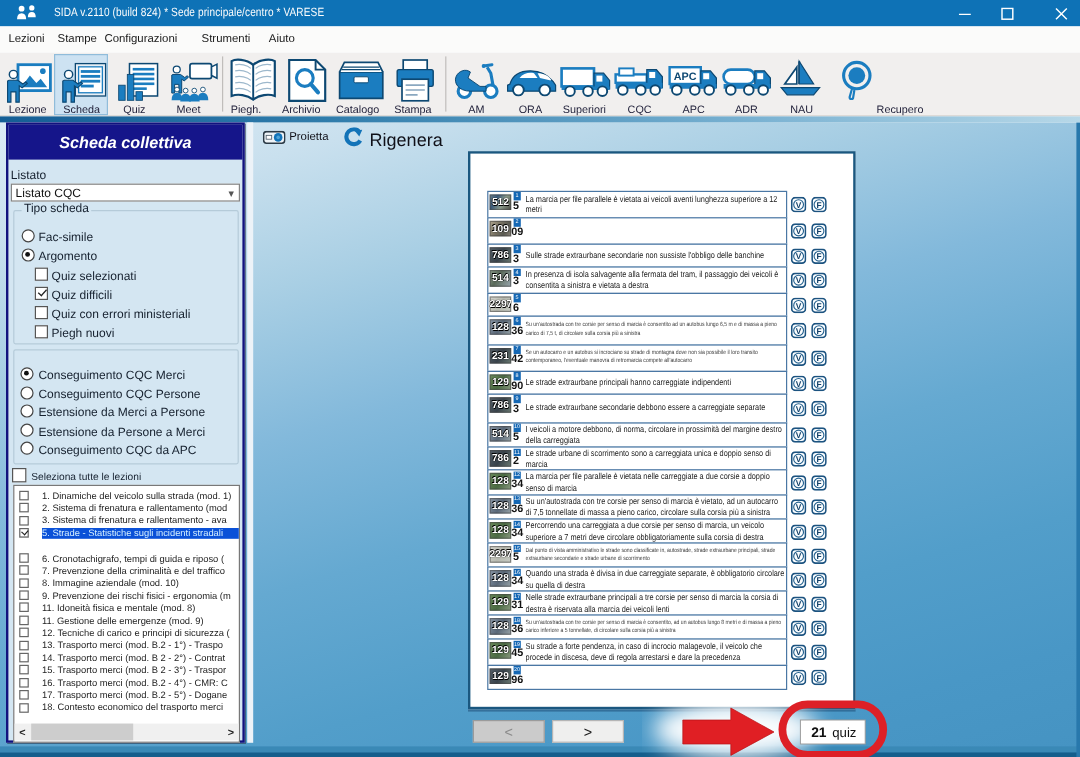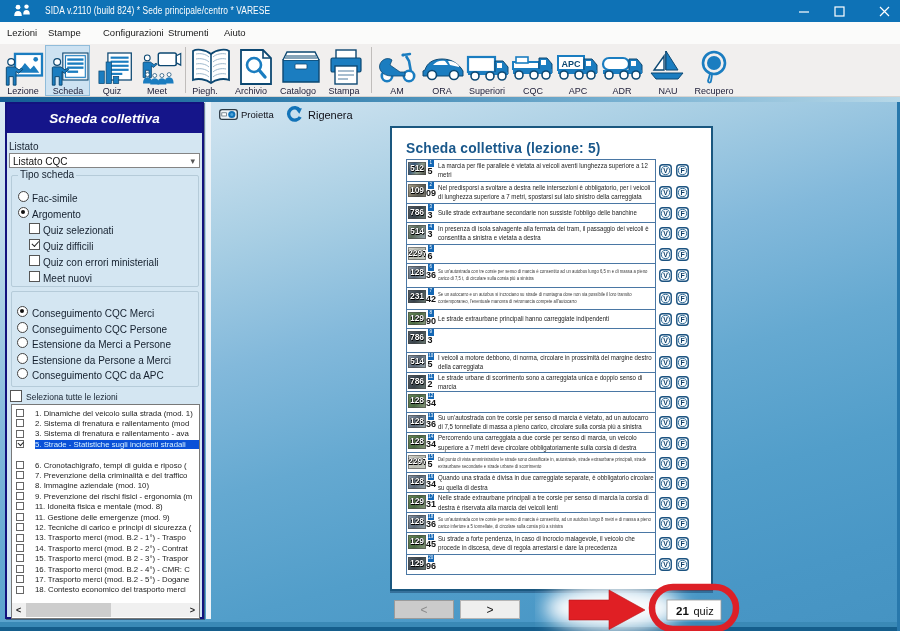--- a/index.html
+++ b/index.html
@@ -86,21 +86,21 @@
   <svg class="abs" style="left:834px;top:6px" width="12" height="11">
       <rect x="1" y="1" width="9" height="9" fill="none" stroke="#fff" stroke-width="1.2"></rect>
     </svg>
   <svg class="abs" style="left:879px;top:6px" width="12" height="11">
       <path d="M1 1 L10 10 M10 1 L1 10" stroke="#fff" stroke-width="1.2"></path>
     </svg>
 </div>
 <div class="abs" id="menubar">
   <span style="left:7px">Lezioni</span>
   <span style="left:48px">Stampe</span>
-  <span style="left:103px">Configurazioni</span>
+  <span style="left:87px">Configurazioni</span>
   <span style="left:168px">Strumenti</span>
   <span style="left:224px">Aiuto</span>
 </div>
 <div class="abs" id="toolbar">
   <div class="abs" id="schedacell"></div>
   <div class="tsep" style="left:185px"></div>
   <div class="tsep" style="left:371px"></div>
   <div id="icons">
       <svg class="abs" style="left:2px;top:4px;transform:scale(0.9);transform-origin:50% 80%" width="44" height="40" viewBox="0 0 44 40">
         <rect x="12" y="3" width="30" height="24" fill="#fff" stroke="#1b7dc0" stroke-width="2.6"></rect>
@@ -249,21 +249,21 @@
   <div class="tlabel" style="left:216px">Archivio</div>
   <div class="tlabel" style="left:263px">Catalogo</div>
   <div class="tlabel" style="left:309px">Stampa</div>
   <div class="tlabel" style="left:362px">AM</div>
   <div class="tlabel" style="left:407px">ORA</div>
   <div class="tlabel" style="left:452px">Superiori</div>
   <div class="tlabel" style="left:498px">CQC</div>
   <div class="tlabel" style="left:543px">APC</div>
   <div class="tlabel" style="left:587px">ADR</div>
   <div class="tlabel" style="left:633px">NAU</div>
-  <div class="tlabel" style="left:679px">Recupero</div>
+  <div class="tlabel" style="left:715px">Recupero</div>
 </div>
 <div class="abs" id="strip"></div>
 <div class="abs" style="left:206px;top:102px;width:5px;height:517px;background:#edf3f8"></div>
 <div class="abs" id="panel">
   <div class="abs" id="phead">
       <div>Scheda collettiva</div>
     </div>
   <div class="abs lbl" id="listato-l">Listato</div>
   <div class="abs" id="dd">Listato CQC<span class="chev">▾</span></div>
   <div class="gbox" style="left:4px;top:71px;width:188px;height:112px"></div>
@@ -272,21 +272,21 @@
     <div class="ilbl" style="left:25px;top:89px">Fac-simile</div>
   <div class="radio sel" style="left:11px;top:103px"></div>
     <div class="ilbl" style="left:25px;top:105px">Argomento</div>
   <div class="cbox" style="left:22px;top:119px"></div>
     <div class="ilbl" style="left:36px;top:121px">Quiz selezionati</div>
   <div class="cbox ck" style="left:22px;top:135px"></div>
     <div class="ilbl" style="left:36px;top:137px">Quiz difficili</div>
   <div class="cbox" style="left:22px;top:151px"></div>
     <div class="ilbl" style="left:36px;top:153px">Quiz con errori ministeriali</div>
   <div class="cbox" style="left:22px;top:167px"></div>
-    <div class="ilbl" style="left:36px;top:169px">Meet nuovi</div>
+    <div class="ilbl" style="left:36px;top:169px">Piegh nuovi</div>
   <div class="gbox" style="left:4px;top:187px;width:188px;height:96px"></div>
   <div class="radio sel" style="left:10px;top:202px"></div>
     <div class="ilbl" style="left:25px;top:204px">Conseguimento CQC Merci</div>
   <div class="radio" style="left:10px;top:218px"></div>
     <div class="ilbl" style="left:25px;top:220px">Conseguimento CQC Persone</div>
   <div class="radio" style="left:10px;top:233px"></div>
     <div class="ilbl" style="left:25px;top:235px">Estensione da Merci a Persone</div>
   <div class="radio" style="left:10px;top:249px"></div>
     <div class="ilbl" style="left:25px;top:251px">Estensione da Persone a Merci</div>
   <div class="radio" style="left:10px;top:264px"></div>
@@ -378,24 +378,23 @@
     <rect x="0.7" y="0.7" width="17.6" height="9.6" rx="2.4" fill="#eef3f7" stroke="#2b3a46" stroke-width="1.3"></rect>
     <circle cx="12.8" cy="5.5" r="3.6" fill="#1273b8"></circle>
       <circle cx="12.8" cy="5.5" r="1.5" fill="#4da3d8"></circle>
     <rect x="2.8" y="3.8" width="4.6" height="3.2" fill="#fff" stroke="#51606c" stroke-width="0.7"></rect>
   </svg>
   <span class="abs" style="left:28px;top:5px;font-size:9.5px;color:#101018">Proietta</span>
   <svg class="abs" style="left:73px;top:2px" width="16" height="17" viewBox="0 0 16 17">
     <path d="M13.8 4.2 A6.2 6.2 0 1 0 14.2 11" fill="none" stroke="#1273b8" stroke-width="3.4"></path>
     <path d="M9.5 2.9 L15.9 2.2 L13.4 7.8 Z" fill="#1273b8"></path>
   </svg>
-  <span class="abs" style="left:95px;top:5px;font-size:11px;color:#101018">Rigenera</span>
+  <span class="abs" style="left:95px;top:5px;font-size:15px;color:#101018">Rigenera</span>
 </div>
 <div class="abs" id="page">
-  <div class="abs" id="ptitle">Scheda collettiva (lezione: 5)</div>
   <div class="abs" id="rows">
       <div class="row" style="height:23px">
         <div class="th" style="background:linear-gradient(120deg,#6a7f8a 0%,#3a5a7a 30%,#8a9a8a 60%,#4a4a42 100%)">
           <div class="thn">512</div>
         </div>
         <div class="bdg">1</div>
         <div class="qid" style="left:20.5px">5</div>
         <div class="qtx">
           <div>La marcia per file parallele è vietata ai veicoli aventi lunghezza superiore a 12 metri</div>
         </div>
@@ -411,23 +410,20 @@
             <text x="7" y="9.8" text-anchor="middle" font-size="7.5" font-weight="bold" fill="#113f68" font-family="Liberation Sans">F</text>
           </svg>
         </div>
       </div>
       <div class="row" style="height:23px">
         <div class="th" style="background:linear-gradient(120deg,#b0a890 0%,#7a7464 40%,#5a5a52 70%,#8a8478 100%)">
           <div class="thn">109</div>
         </div>
         <div class="bdg">2</div>
         <div class="qid" style="left:19px">09</div>
-        <div class="qtx">
-          <div>Nel predisporsi a svoltare a destra nelle intersezioni è obbligatorio, per i veicoli di lunghezza superiore a 7 metri, spostarsi sul lato sinistro della carreggiata</div>
-        </div>
         <div class="vf" style="top:4.5px">
           <svg width="13" height="13" viewBox="0 0 14 14">
             <rect x="0.8" y="0.8" width="12.4" height="12.4" rx="3.2" fill="#fafdff" stroke="#1c5380" stroke-width="1.5"></rect>
             <circle cx="7" cy="7" r="4.4" fill="none" stroke="#24618f" stroke-width="1"></circle>
             <text x="7" y="9.8" text-anchor="middle" font-size="7.5" font-weight="bold" fill="#113f68" font-family="Liberation Sans">V</text>
           </svg>
           <svg width="13" height="13" viewBox="0 0 14 14">
             <rect x="0.8" y="0.8" width="12.4" height="12.4" rx="3.2" fill="#fafdff" stroke="#1c5380" stroke-width="1.5"></rect>
             <circle cx="7" cy="7" r="4.4" fill="none" stroke="#24618f" stroke-width="1"></circle>
             <text x="7" y="9.8" text-anchor="middle" font-size="7.5" font-weight="bold" fill="#113f68" font-family="Liberation Sans">F</text>
@@ -562,20 +558,23 @@
             <text x="7" y="9.8" text-anchor="middle" font-size="7.5" font-weight="bold" fill="#113f68" font-family="Liberation Sans">F</text>
           </svg>
         </div>
       </div>
       <div class="row" style="height:25px">
         <div class="th" style="background:linear-gradient(120deg,#55606a 0%,#38424a 50%,#6a7a72 100%)">
           <div class="thn">786</div>
         </div>
         <div class="bdg">9</div>
         <div class="qid" style="left:20.5px">3</div>
+        <div class="qtx">
+          <div>Le strade extraurbane secondarie debbono essere a carreggiate separate</div>
+        </div>
         <div class="vf" style="top:5.5px">
           <svg width="13" height="13" viewBox="0 0 14 14">
             <rect x="0.8" y="0.8" width="12.4" height="12.4" rx="3.2" fill="#fafdff" stroke="#1c5380" stroke-width="1.5"></rect>
             <circle cx="7" cy="7" r="4.4" fill="none" stroke="#24618f" stroke-width="1"></circle>
             <text x="7" y="9.8" text-anchor="middle" font-size="7.5" font-weight="bold" fill="#113f68" font-family="Liberation Sans">V</text>
           </svg>
           <svg width="13" height="13" viewBox="0 0 14 14">
             <rect x="0.8" y="0.8" width="12.4" height="12.4" rx="3.2" fill="#fafdff" stroke="#1c5380" stroke-width="1.5"></rect>
             <circle cx="7" cy="7" r="4.4" fill="none" stroke="#24618f" stroke-width="1"></circle>
             <text x="7" y="9.8" text-anchor="middle" font-size="7.5" font-weight="bold" fill="#113f68" font-family="Liberation Sans">F</text>
@@ -625,20 +624,23 @@
             <text x="7" y="9.8" text-anchor="middle" font-size="7.5" font-weight="bold" fill="#113f68" font-family="Liberation Sans">F</text>
           </svg>
         </div>
       </div>
       <div class="row" style="height:21.5px">
         <div class="th" style="background:linear-gradient(120deg,#6a8a5a 0%,#4a6a42 50%,#8a9a80 100%)">
           <div class="thn">128</div>
         </div>
         <div class="bdg">12</div>
         <div class="qid" style="left:19px">34</div>
+        <div class="qtx">
+          <div>La marcia per file parallele è vietata nelle carreggiate a due corsie a doppio senso di marcia</div>
+        </div>
         <div class="vf" style="top:3.75px">
           <svg width="13" height="13" viewBox="0 0 14 14">
             <rect x="0.8" y="0.8" width="12.4" height="12.4" rx="3.2" fill="#fafdff" stroke="#1c5380" stroke-width="1.5"></rect>
             <circle cx="7" cy="7" r="4.4" fill="none" stroke="#24618f" stroke-width="1"></circle>
             <text x="7" y="9.8" text-anchor="middle" font-size="7.5" font-weight="bold" fill="#113f68" font-family="Liberation Sans">V</text>
           </svg>
           <svg width="13" height="13" viewBox="0 0 14 14">
             <rect x="0.8" y="0.8" width="12.4" height="12.4" rx="3.2" fill="#fafdff" stroke="#1c5380" stroke-width="1.5"></rect>
             <circle cx="7" cy="7" r="4.4" fill="none" stroke="#24618f" stroke-width="1"></circle>
             <text x="7" y="9.8" text-anchor="middle" font-size="7.5" font-weight="bold" fill="#113f68" font-family="Liberation Sans">F</text>

